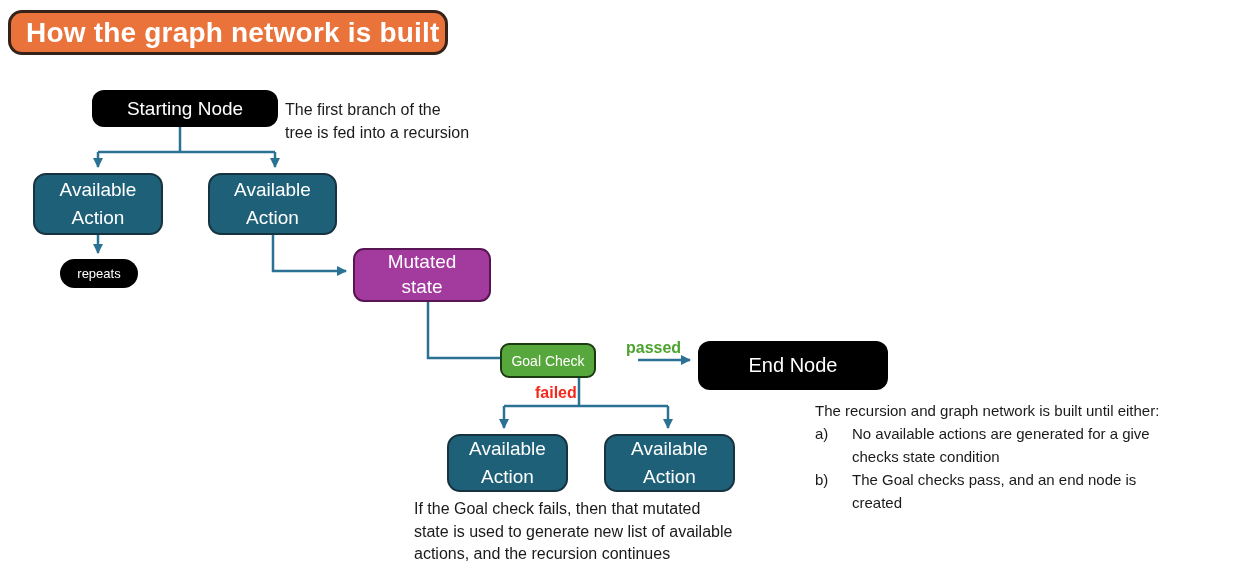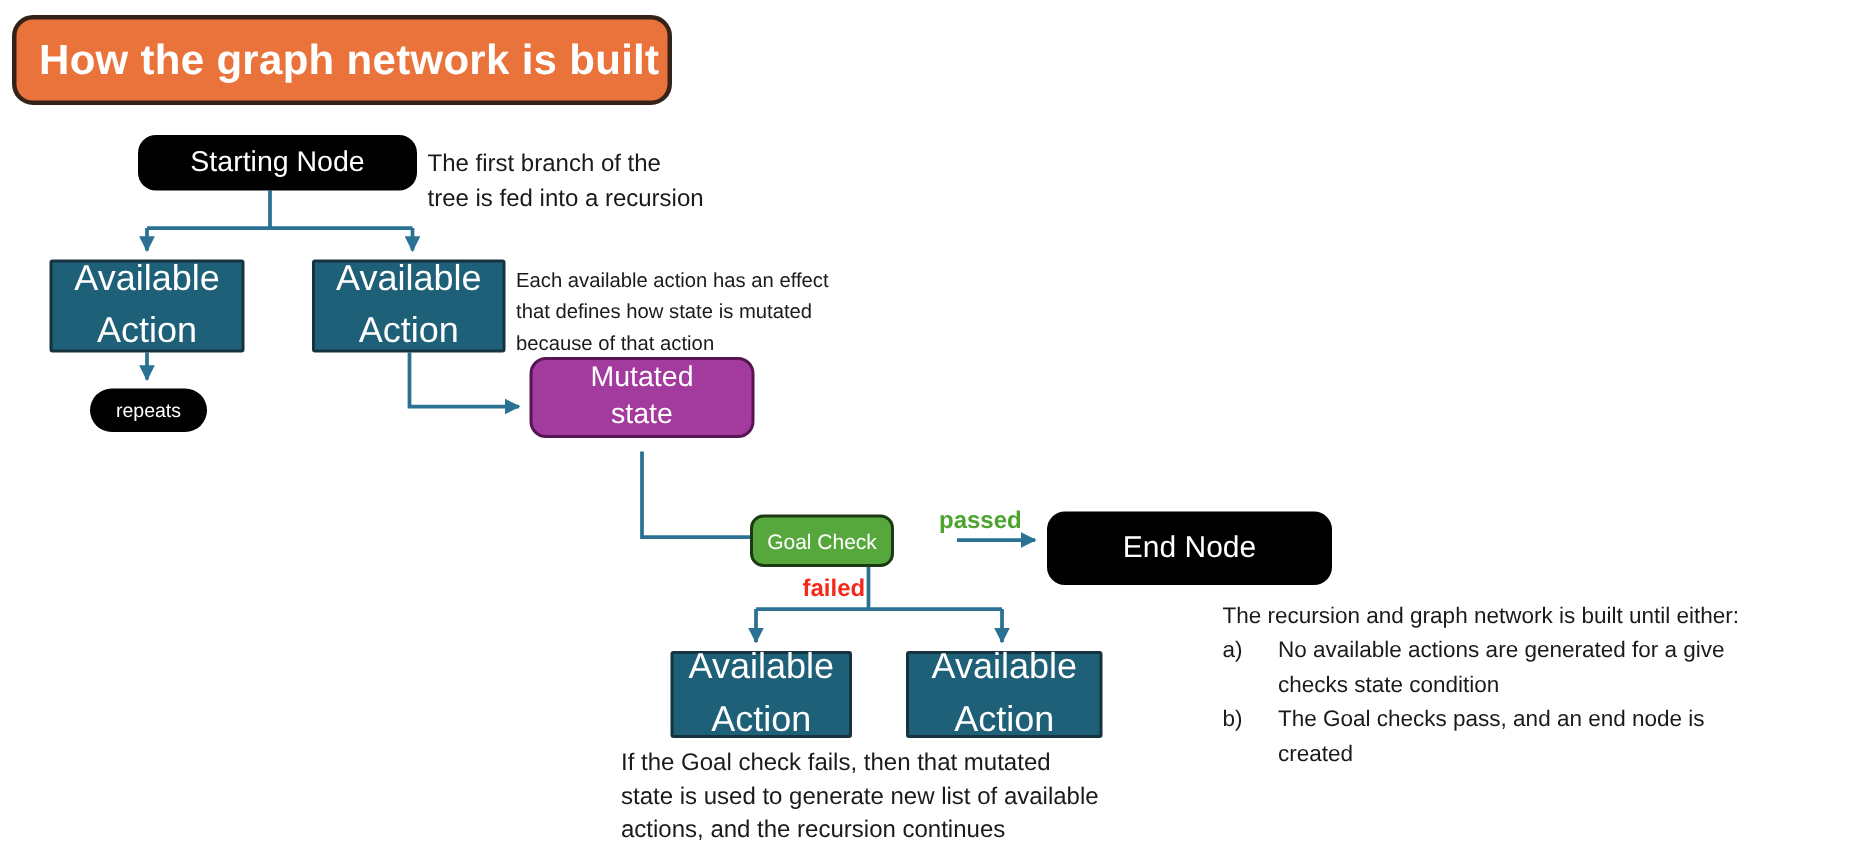--- a/index.html
+++ b/index.html
@@ -31,52 +31,52 @@
     position: absolute;
     display: flex;
     align-items: center;
     justify-content: center;
     text-align: center;
     color: #ffffff;
     white-space: pre-line;
     box-sizing: border-box;
   }
   .title-box {
-    left: 8px; top: 10px; width: 440px; height: 60px;
+    left: 8px; top: 10px; width: 440px; height: 45px;
     background: var(--title-fill, #E9733B);
     border: 3px solid var(--title-border, #35231A);
     border-radius: 14px;
     font-size: 28px;
     font-weight: 600;
     justify-content: flex-start;
     padding-left: 15px;
     letter-spacing: 0.2px;
   }
   .black-node {
     background: var(--node-black, #000000);
     border-radius: 12px;
   }
   .starting-node { left: 92px; top: 90px; width: 186px; height: 37px; font-size: 19px; }
   .end-node      { left: 698px; top: 341px; width: 190px; height: 49px; font-size: 20px; }
   .repeats-node  { left: 60px; top: 259px; width: 78px; height: 29px; font-size: 13px; border-radius: 17px; }
 
   .action-node {
     background: var(--action-fill, #1E6078);
     border: 2.5px solid var(--action-border, #16333F);
-    border-radius: 2px;
-    font-size: 24px;
+    border-radius: 13px;
+    font-size: 19px;
     line-height: 1.45;
   }
   .aa1 { left: 33px;  top: 173px; width: 130px; height: 62px; }
   .aa2 { left: 208px; top: 173px; width: 129px; height: 62px; }
   .aa3 { left: 447px; top: 434px; width: 121px; height: 58px; }
   .aa4 { left: 604px; top: 434px; width: 131px; height: 58px; }
 
   .mutated-node {
-    left: 353px; top: 238px; width: 150px; height: 54px;
+    left: 353px; top: 248px; width: 138px; height: 54px;
     background: var(--mutated-fill, #A33A9D);
     border: 2.5px solid var(--mutated-border, #571653);
     border-radius: 11px;
     font-size: 19px;
     line-height: 1.3;
   }
   .goal-node {
     left: 500px; top: 343px; width: 96px; height: 35px;
     background: var(--goal-fill, #57A83C);
     border: 2.5px solid var(--goal-border, #1C3A12);
@@ -145,23 +145,20 @@
   <div class="node black-node starting-node">Starting Node</div>
 
   <div class="annotation ann-first-branch">The first branch of the
 tree is fed into a recursion</div>
 
   <div class="node action-node aa1">Available
 Action</div>
   <div class="node action-node aa2">Available
 Action</div>
 
-  <div class="annotation ann-each-action">Each available action has an effect
-that defines how state is mutated
-because of that action</div>
 
   <div class="node black-node repeats-node">repeats</div>
 
   <div class="node mutated-node">Mutated
 state</div>
 
 
   <div class="edge-label passed-label">passed</div>
 
   <div class="node goal-node">Goal Check</div>

